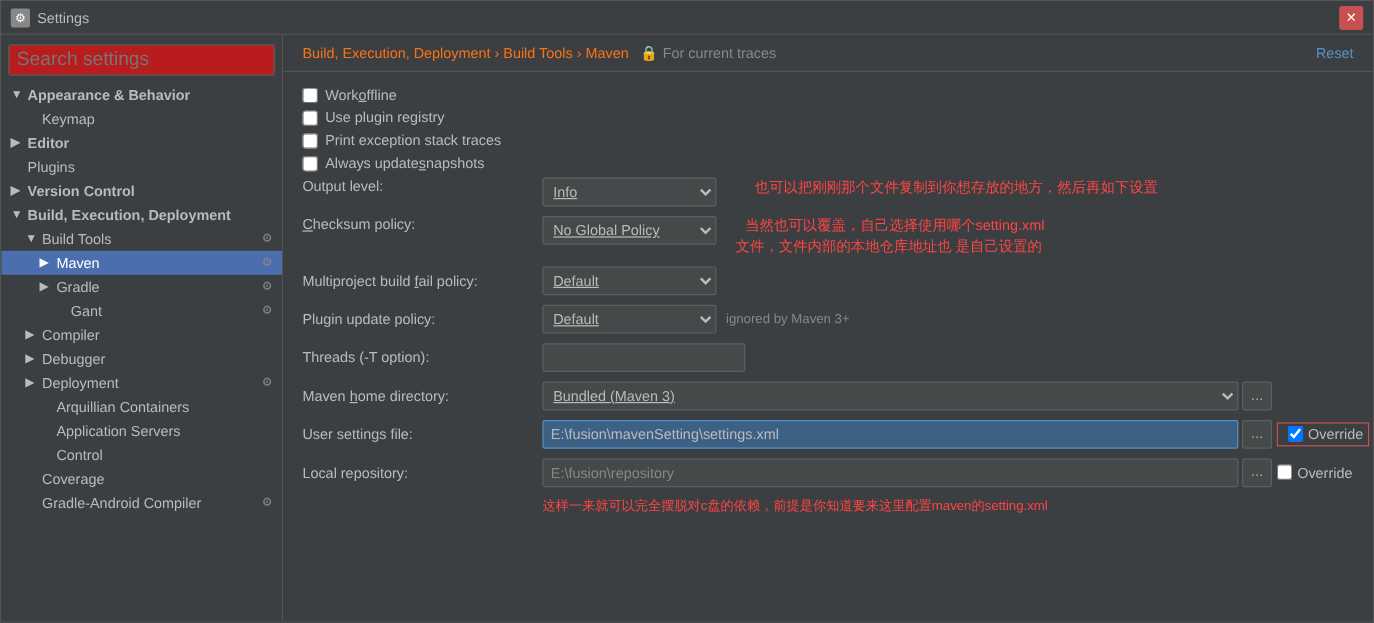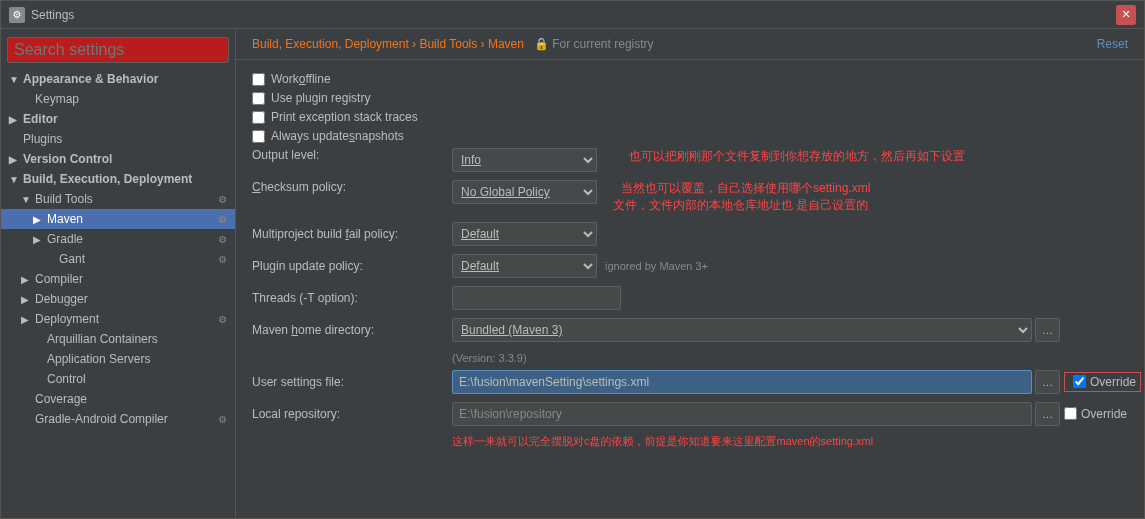--- a/index.html
+++ b/index.html
@@ -168,21 +168,21 @@
         <span class="label">Gradle-Android Compiler</span>
         <span class="icon-right">⚙</span>
       </div>
     </div>
 
     <div class="right-panel">
 
       <div class="breadcrumb-bar">
         <div>
           <span class="breadcrumb-text">Build, Execution, Deployment › Build Tools › Maven &nbsp;</span>
-          <span class="breadcrumb-text for-project" style="color:#888;">🔒 For current registry</span>
+          <span class="breadcrumb-text for-project" style="color:#888;">🔒 For current traces</span>
         </div>
         <span class="reset-link">Reset</span>
       </div>
 
       <div class="settings-form">
 
         <div class="checkbox-group">
           <label class="checkbox-label">
             <input type="checkbox" style=""> Work <span style="text-decoration:underline">o</span>ffline
           </label>
@@ -260,23 +260,20 @@
         <div class="form-row">
           <span class="form-label">Maven <span style="text-decoration:underline">h</span>ome directory:</span>
           <div class="form-control">
             <select class="select-box" style="min-width:580px;">
               <option>Bundled (Maven 3)</option>
             </select>
             <button class="btn-small btn-dots">…</button>
           </div>
         </div>
 
-        <div class="version-text">
-          <span>(Version: 3.3.9)</span>
-        </div>
 
         <div class="form-row" style="align-items:center;">
           <span class="form-label">User settings file:</span>
           <div class="form-control">
             <input type="text" class="text-input highlight" style="min-width: 580px;" value="E:\fusion\mavenSetting\settings.xml">
             <button class="btn-small btn-dots">…</button>
             <div class="override-box" style="border:1px solid #c75050; margin-left:4px; padding:2px 4px; display:flex; align-items:center;">
               <label class="override-check">
                 <input type="checkbox" checked="" style=""> Override
               </label>

